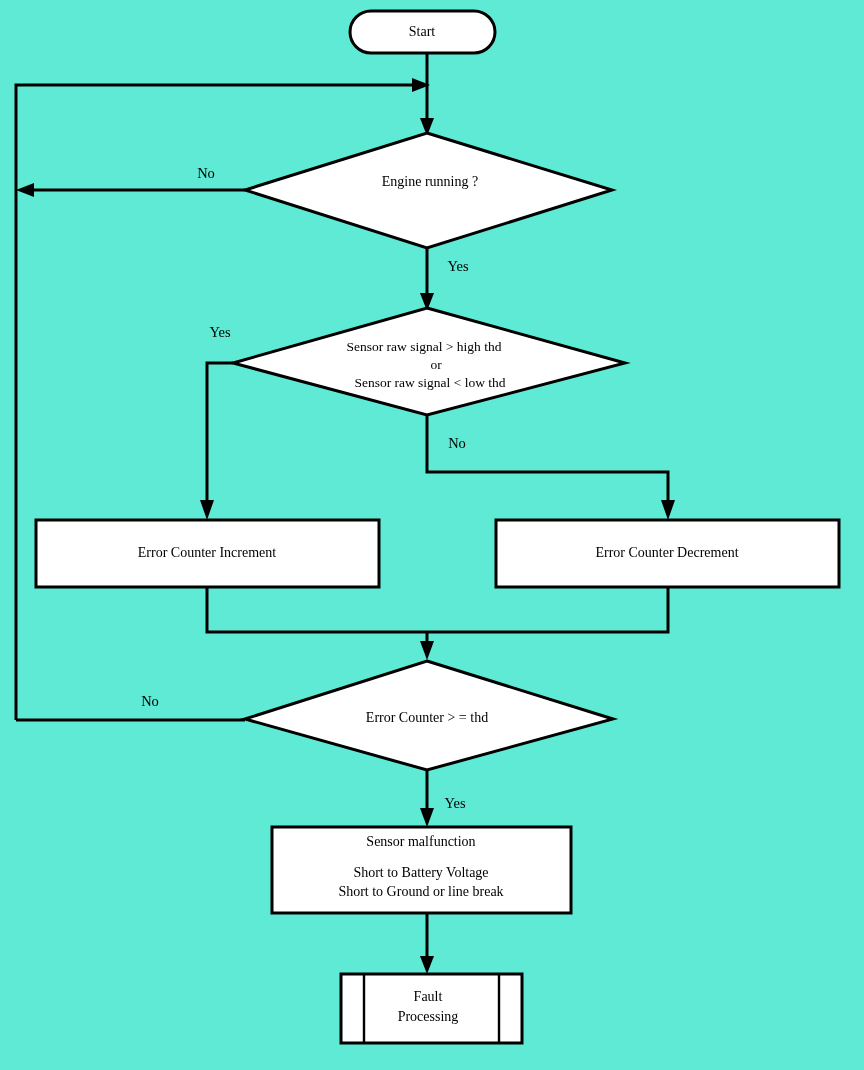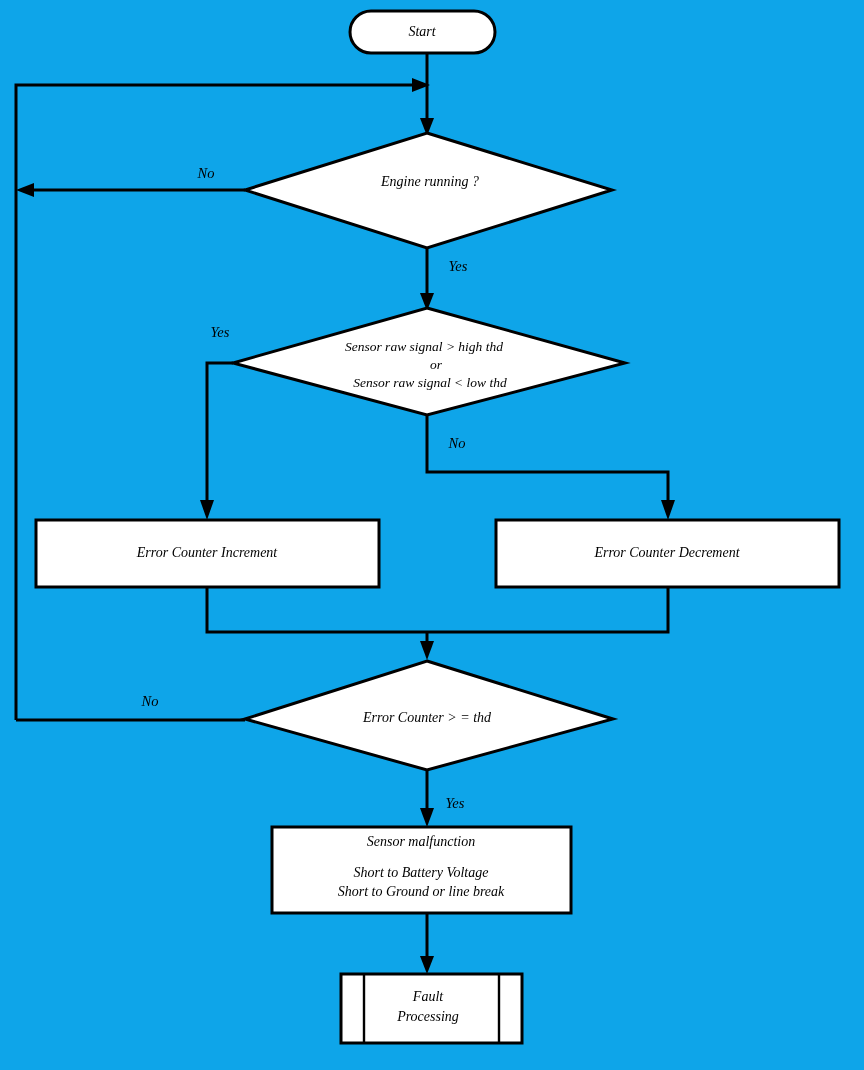--- a/index.html
+++ b/index.html
@@ -10,22 +10,21 @@
   body {
     width: 864px;
     height: 1070px;
     font-family: "Liberation Serif", "DejaVu Serif", serif;
     overflow: hidden;
   }
   #flowchart-root {
     position: relative;
     width: 864px;
     height: 1070px;
-    background: #0ea5e9;
-    font-style: italic;
+    background: #5eead4;
   }
   svg.chart-canvas {
     position: absolute;
     top: 0;
     left: 0;
     width: 864px;
     height: 1070px;
     display: block;
   }
   .shape-outline {

